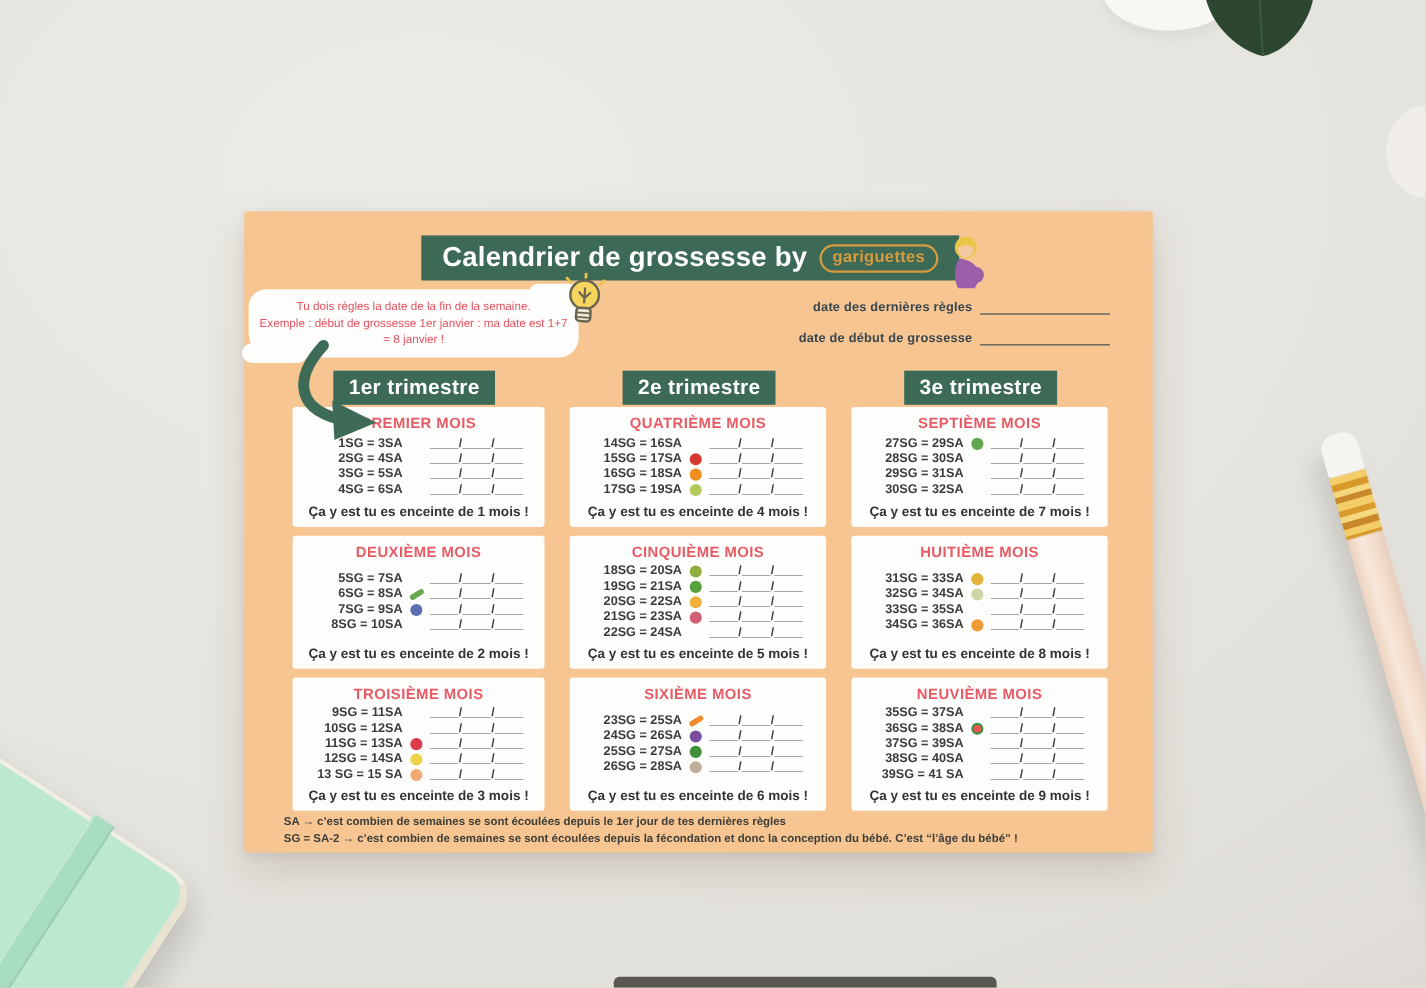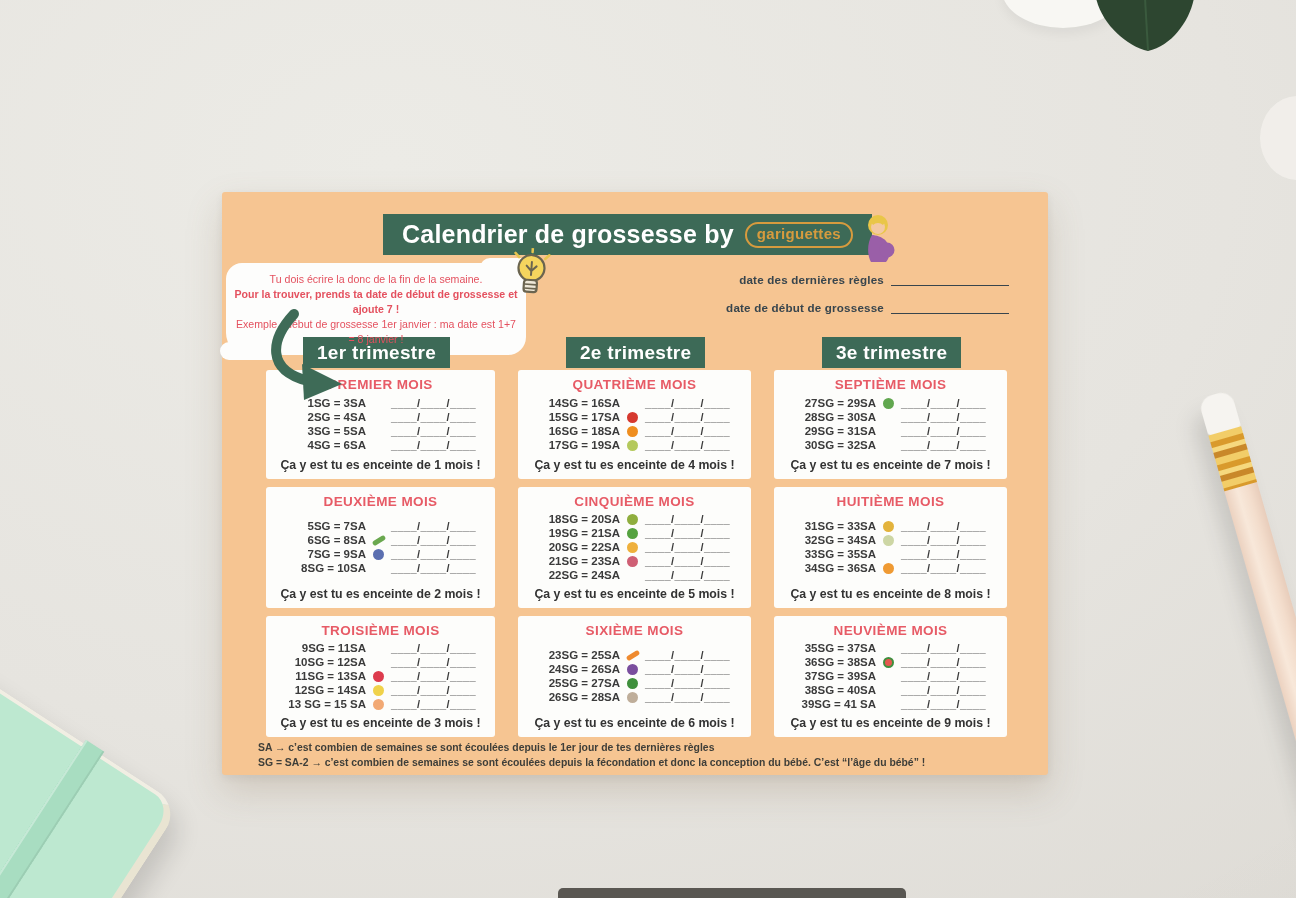--- a/index.html
+++ b/index.html
@@ -110,22 +110,21 @@
         <circle cx="20" cy="11" r="10" fill="#e9c648"></circle>
         <circle cx="20" cy="13" r="7" fill="#f3c9a2"></circle>
         <path d="M13 8 a9 9 0 0 1 14 0 l-2 3 a7 7 0 0 0 -10 0 Z" fill="#e9c648"></path>
         <path d="M14 21 C9 29 9 41 13 48 L28 48 C33 42 33 33 28 27 C25 23 17 21 14 21 Z" fill="#9a5fa8"></path>
         <circle cx="29" cy="36" r="7.5" fill="#9a5fa8"></circle>
       </svg>
     </div>
 
     <div class="bubble">
       <div class="bubble-inner">
-        <div class="l1">Tu dois écrire la donc de la fin de la semaine.</div>
-        <div class="l2">Pour la trouver, prends ta date de début de grossesse et ajoute 7 !</div>
+        <div class="l1">Tu dois règles la date de la fin de la semaine.</div>
         <div class="l3"><b>Exemple</b><span> : début de grossesse 1er janvier : ma date est  1+7 = 8 janvier !</span></div>
       </div>
     </div>
 
     <svg class="bulb" width="38" height="54" viewBox="0 0 38 54">
       <path d="M6 10 L2 6 M32 10 L36 6 M19 4 L19 0" stroke="#e7c54e" stroke-width="2.5" stroke-linecap="round"></path>
       <circle cx="19" cy="20" r="13" fill="#f5d55e" stroke="#6b6550" stroke-width="2.2"></circle>
       <path d="M19 14 L19 27 M14 18 L19 23 M24 18 L19 23" stroke="#6b6550" stroke-width="2" fill="none" stroke-linecap="round"></path>
       <rect x="12.5" y="32" width="13" height="12" rx="3" fill="#efe9d9" stroke="#6b6550" stroke-width="2.2"></rect>
       <path d="M13 36.5 h12 M13 40.5 h12" stroke="#6b6550" stroke-width="1.6"></path>

